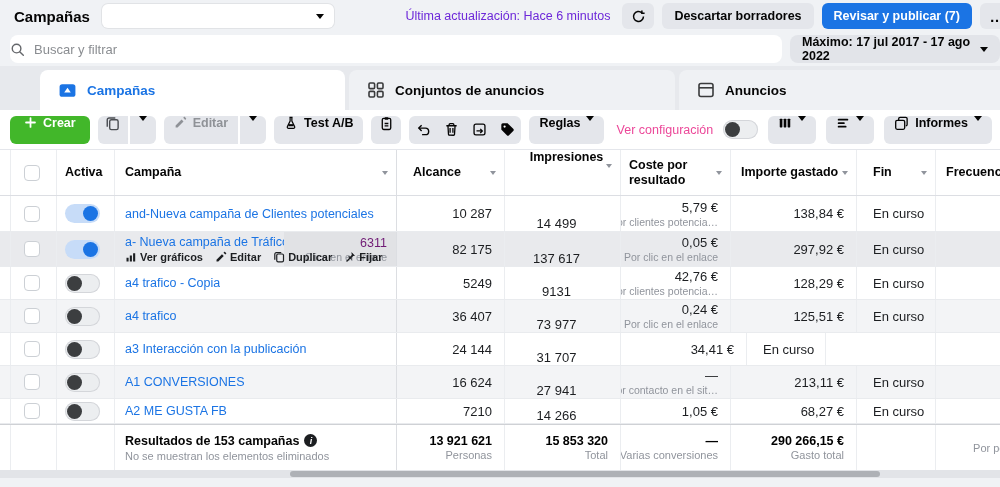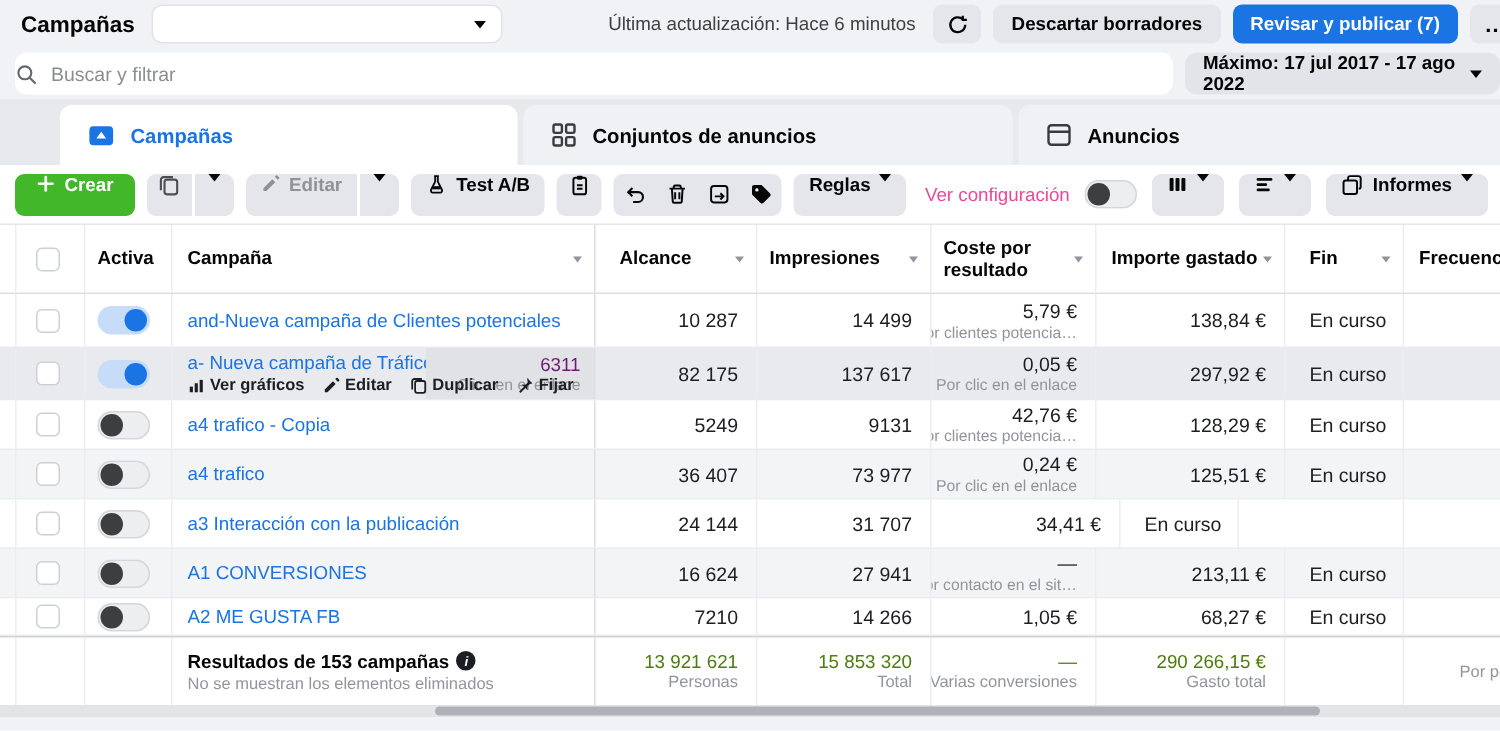--- a/index.html
+++ b/index.html
@@ -4,21 +4,21 @@
 <style>
   * { margin:0; padding:0; box-sizing:border-box; }
   html,body { width:1000px; height:487px; overflow:hidden; }
   body { font-family:"Liberation Sans","DejaVu Sans",sans-serif; background:#f0f2f5; color:#1c1e21; font-size:13px; position:relative; }
 
   
   .topbar { height:32px; display:flex; align-items:center; padding:0 10px 0 14px; }
   .topbar-title { font-weight:700; font-size:15px; color:#050505; margin-right:12px; }
   .topbar-select { width:232px; height:24px; background:#fff; border-radius:6px; box-shadow:0 0 0 1px rgba(0,0,0,.06); display:flex; align-items:center; justify-content:flex-end; padding-right:10px; cursor:pointer; }
   .topbar-right { margin-left:auto; display:flex; align-items:center; gap:8px; }
-  .last-update { font-size:12.5px; color:#404040; margin-right:4px; white-space:nowrap; }
+  .last-update { font-size:12.5px; color:#6d28d9; margin-right:4px; white-space:nowrap; }
   .btn { height:26px; border:none; border-radius:6px; font-family:inherit; font-size:12.5px; font-weight:700; display:inline-flex; align-items:center; justify-content:center; padding:0 12px; cursor:pointer; white-space:nowrap; }
   .btn.gray { background:#e4e6eb; color:#050505; }
   .btn.blue { background:#1b74e4; color:#fff; }
   .btn.iconbtn { width:32px; padding:0; }
   .btn.more { width:34px; padding:0; margin-right:-24px; font-size:15px; }
 
   
   .searchrow { height:34px; display:flex; align-items:center; padding-left:10px; gap:8px; }
   .searchbox { width:796px; height:28px; background:#fff; border-radius:8px; display:flex; align-items:center; padding:0 0; gap:9px; cursor:text; }
   .placeholder { color:#8a8d91; font-size:13px; }
@@ -59,21 +59,21 @@
   
   .cbx { width:16px; height:16px; border-radius:4px; border:1.5px solid #ccd0d5; background:#fff; cursor:pointer; flex:none; }
 
   
   .table { background:#fff; }
   .tr { display:flex; width:1046px; }
   .cell { border-right:1px solid #ebedf0; display:flex; align-items:center; overflow:hidden; flex:none; }
   .c-gutter { width:11px; } .c-check { width:46px; padding-left:13px; }
   .c-activa { width:58px; padding-left:8px; }
   .c-camp { width:282px; padding-left:10px; border-right-color:#dcdee2; }
-  .c-alcance { width:108px; } .c-impr { width:116px; } .c-coste { width:110px; }
+  .c-alcance { width:108px; } .c-impr { width:116px;flex-direction:column; } .c-coste { width:110px; }
   .c-importe { width:126px; } .c-fin { width:79px; padding-left:16px; } .c-frec { width:110px; padding-left:10px; }
   .num { justify-content:flex-end; padding-right:12px; }
   .stack { flex-direction:column; align-items:flex-end; justify-content:center; gap:1px; }
   .sublabel { font-size:10.5px; color:#90949c; white-space:nowrap; }
 
   .thead { height:46px; border-bottom:1px solid #dcdee3; font-weight:700; font-size:12.5px; color:#050505; }
   .thead .cell { align-items:center; }
   .thead .hlabel { line-height:1.15; }
   .thead .sort { margin-left:auto; margin-right:8px; }
   .thead .num-h { padding-left:8px; }
@@ -86,21 +86,21 @@
   .campcell { position:relative; flex-direction:column; align-items:flex-start; justify-content:center; gap:2px; }
   .row-actions { display:flex; gap:12px; align-items:center; font-size:11px; color:#1c1e21; font-weight:600; position:relative; z-index:2; white-space:nowrap; }
   .row-actions .act { display:flex; align-items:flex-end; gap:3px; cursor:pointer; }
   .overlay-cell { position:absolute; right:0; top:0; bottom:0; width:112px; background:#e1e2e5; display:flex; flex-direction:column; align-items:flex-end; justify-content:center; padding-right:9px; gap:1px; z-index:1; }
   .overlay-val { font-size:12.5px; color:#701a75; }
   .name-line { display:flex; align-items:center; gap:6px; max-width:270px; }
 
   .tfoot { height:46px; border-top:1px solid #cfd1d5; background:#fff; font-size:12.5px; }
   .tfoot .title { font-weight:700; color:#050505; display:flex; align-items:center; gap:5px; white-space:nowrap; }
   .tfoot .c-camp { flex-direction:column; align-items:flex-start; justify-content:center; gap:2px; }
-  .tfoot .val { font-weight:400; color:#4d7c0f; white-space:nowrap; }
+  .tfoot .val { font-weight:700; color:#000000; white-space:nowrap; }
   .foot-sub { font-size:11px; color:#90949c; white-space:nowrap; }
   .info-i { width:13px; height:13px; border-radius:50%; background:#1c1e21; color:#fff; font-size:9px; font-weight:700; display:inline-flex; align-items:center; justify-content:center; font-style:italic; }
 
   
   .hscroll { position:absolute; left:0; top:470px; width:1000px; height:8px; background:#e2e4e8; }
   .hscroll .thumb { position:absolute; left:290px; top:1px; width:590px; height:6px; border-radius:4px; background:#aeb1b6; cursor:grab; }
 
   .icn { display:inline-flex; align-items:center; justify-content:center; line-height:0; }
   .icn svg { display:block; }
 </style>

